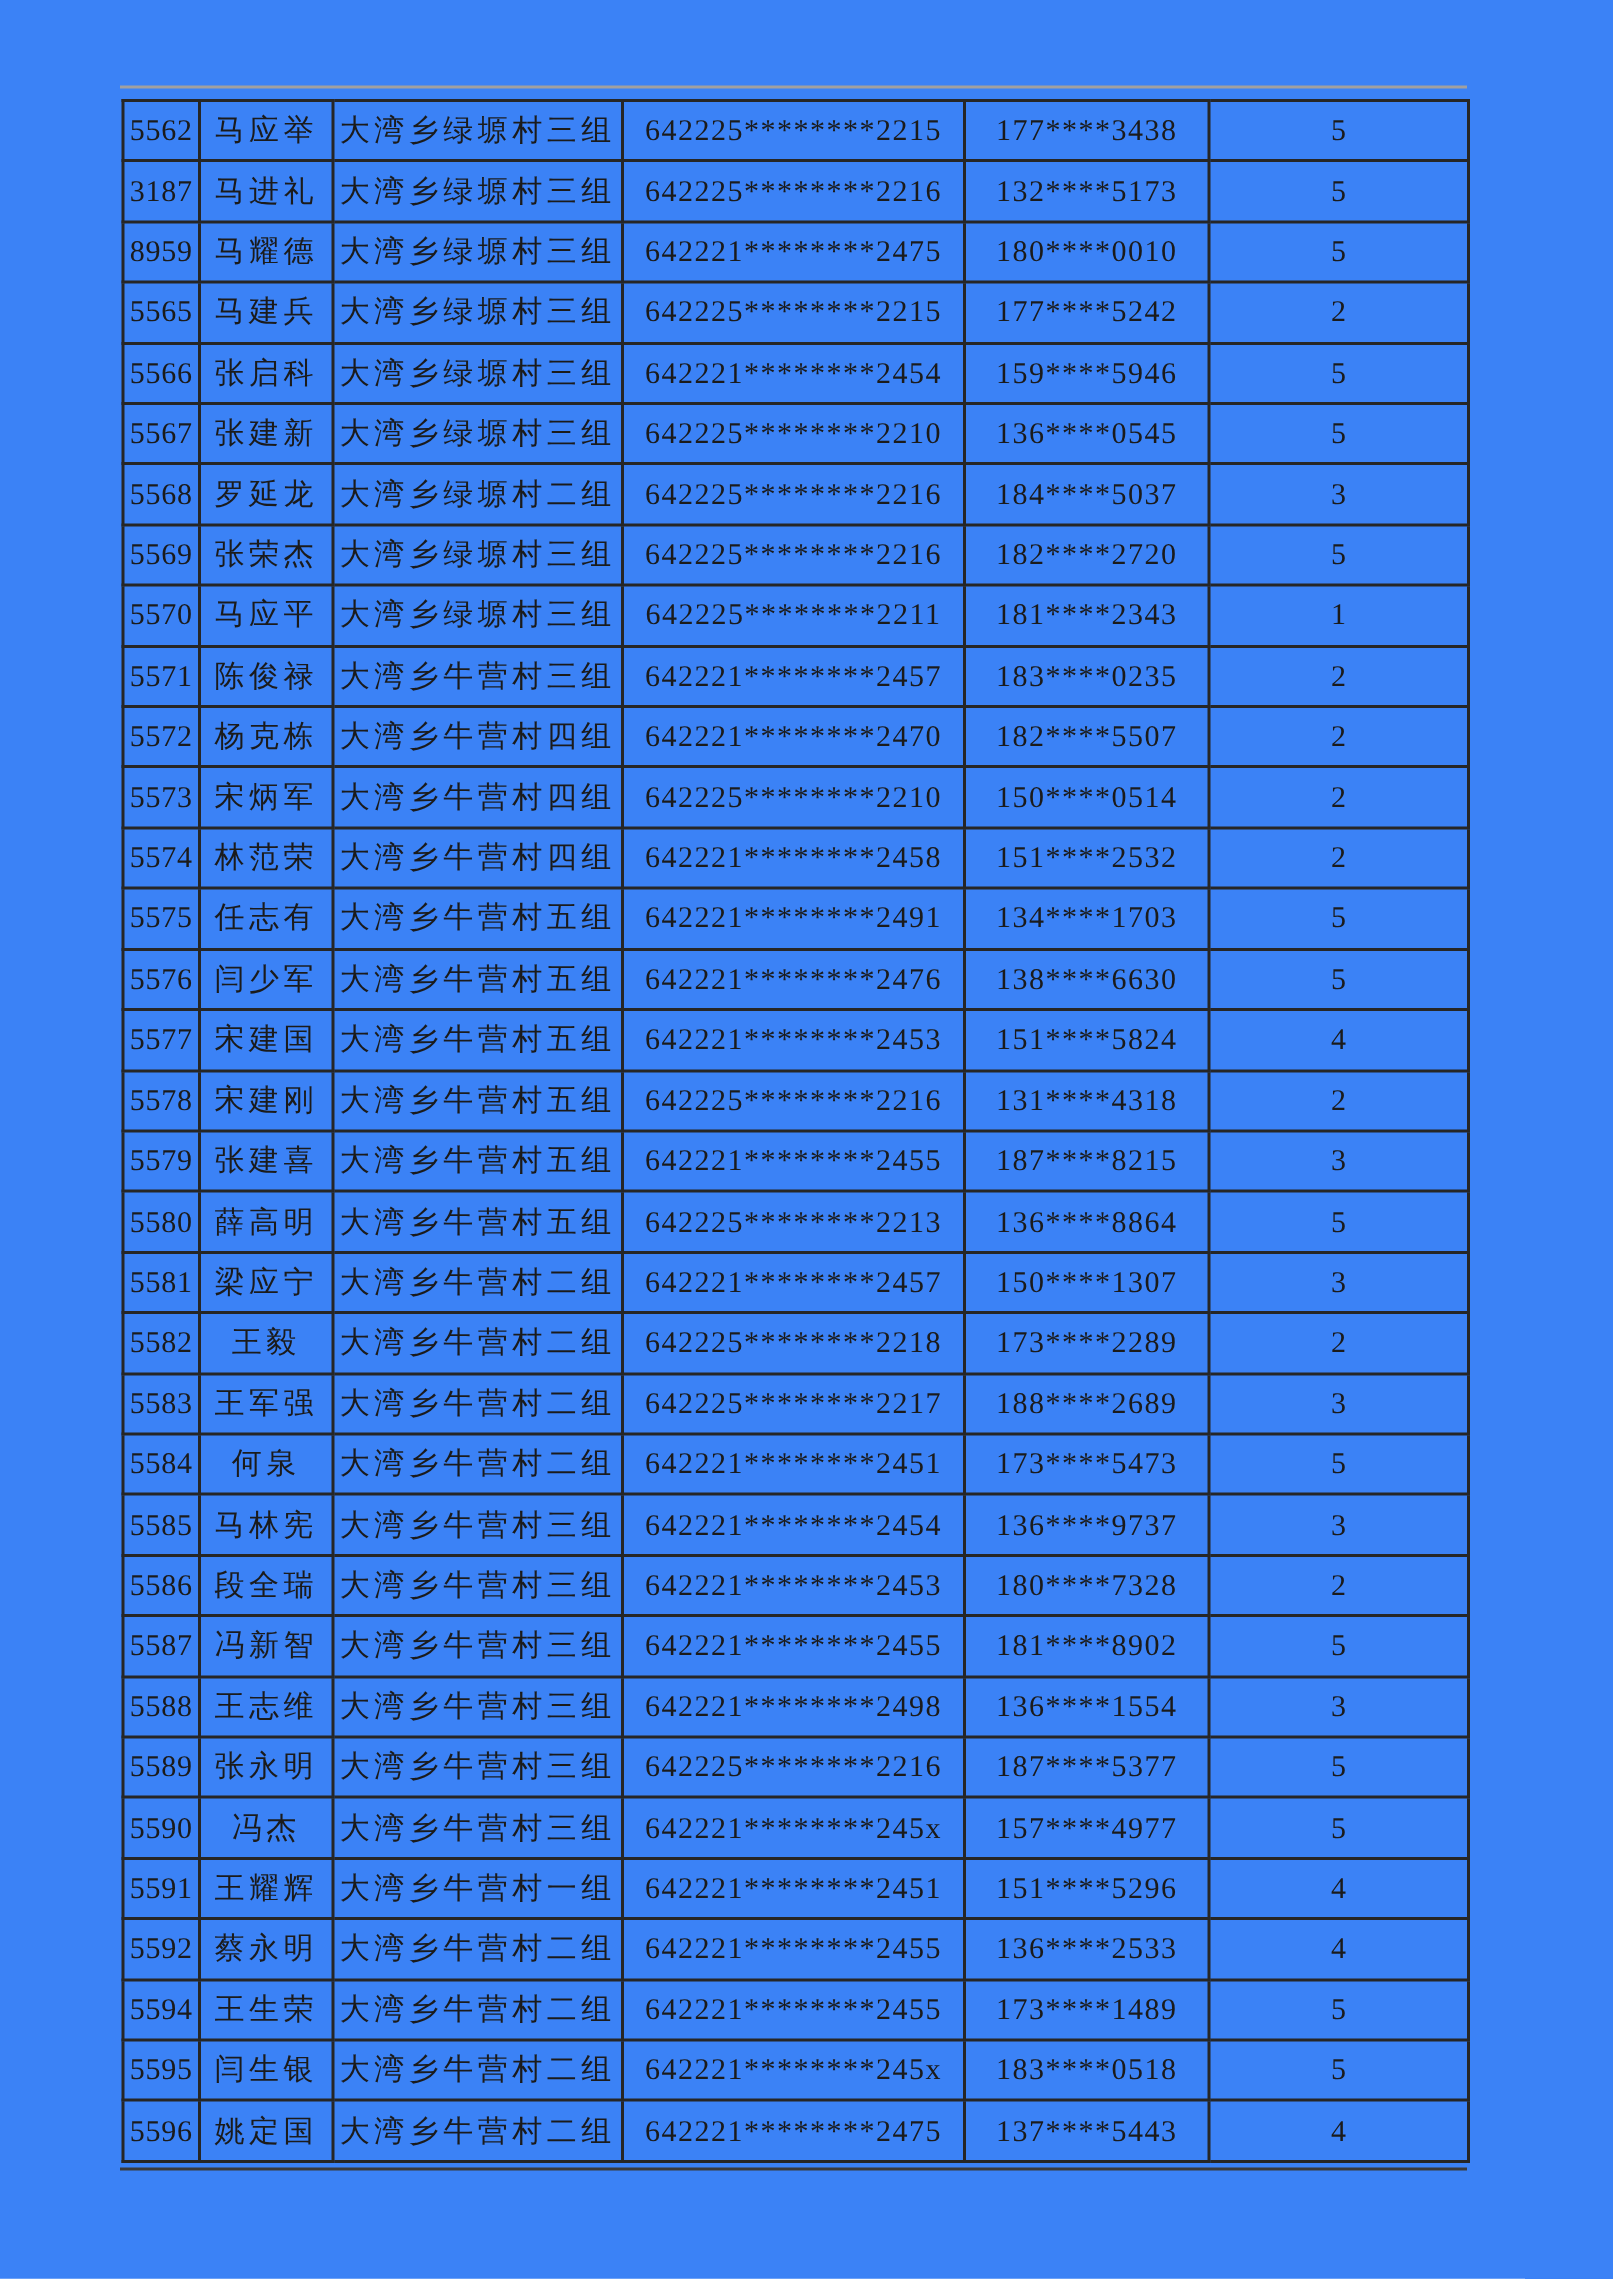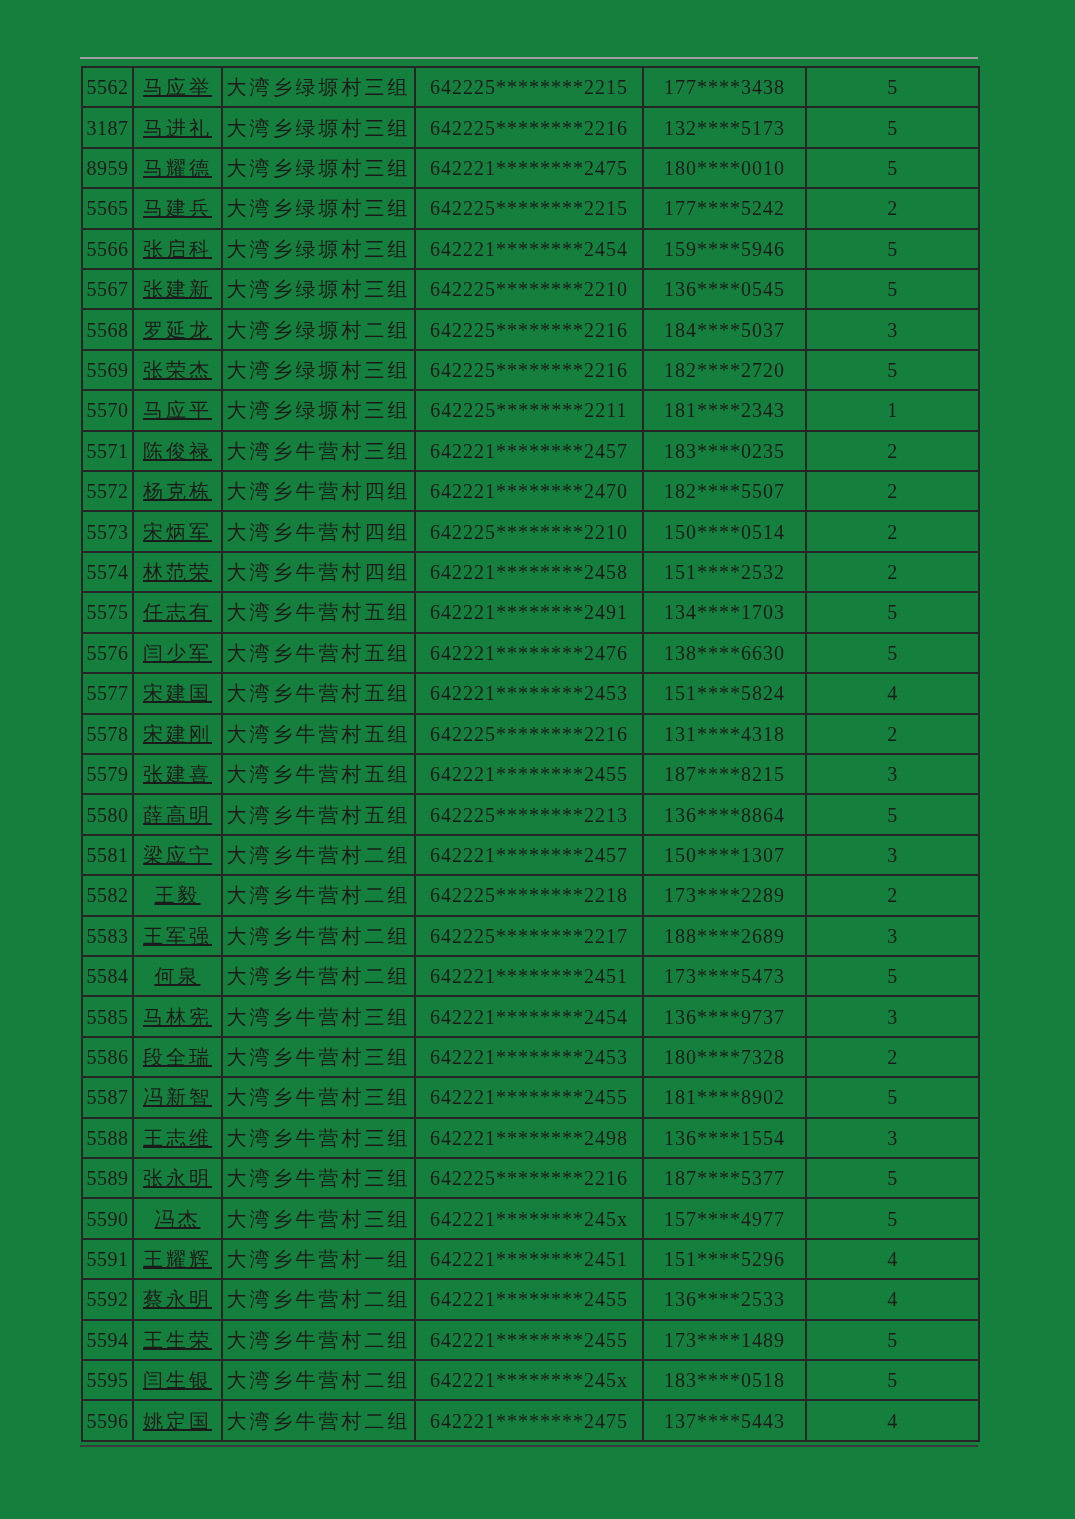--- a/index.html
+++ b/index.html
@@ -12,21 +12,21 @@
     background: #ffffff;
     position: relative;
     font-family: "Liberation Serif", "DejaVu Serif", serif;
     overflow: hidden;
   }
   .page {
     position: absolute;
     left: 0; top: 0;
     width: 1075px;
     height: 1519px;
-    background: #15803d;
+    background: #3b82f6;
   }
   
   .rule-top {
     position: absolute;
     left: 80px;
     top: 57px;
     width: 898px;
     height: 2px;
     background: #a0a0a0;
   }
@@ -55,21 +55,21 @@
     padding: 0;
     font-size: 20px;
     color: #1b1b1b;
     white-space: nowrap;
     overflow: hidden;
     line-height: 1;
   }
   
   table.roster td:nth-child(1) { letter-spacing: 0.5px; }
   
-  table.roster td:nth-child(2) { letter-spacing: 3px; text-decoration: underline; }
+  table.roster td:nth-child(2) { letter-spacing: 3px; }
   table.roster td:nth-child(3) { letter-spacing: 3px; }
   
   table.roster td:nth-child(4) { letter-spacing: 1px; }
   table.roster td:nth-child(5) { letter-spacing: 1px; }
   table.roster td:nth-child(6) { letter-spacing: 0.5px; }
 </style>
 </head>
 <body>
 
 <div class="page">

